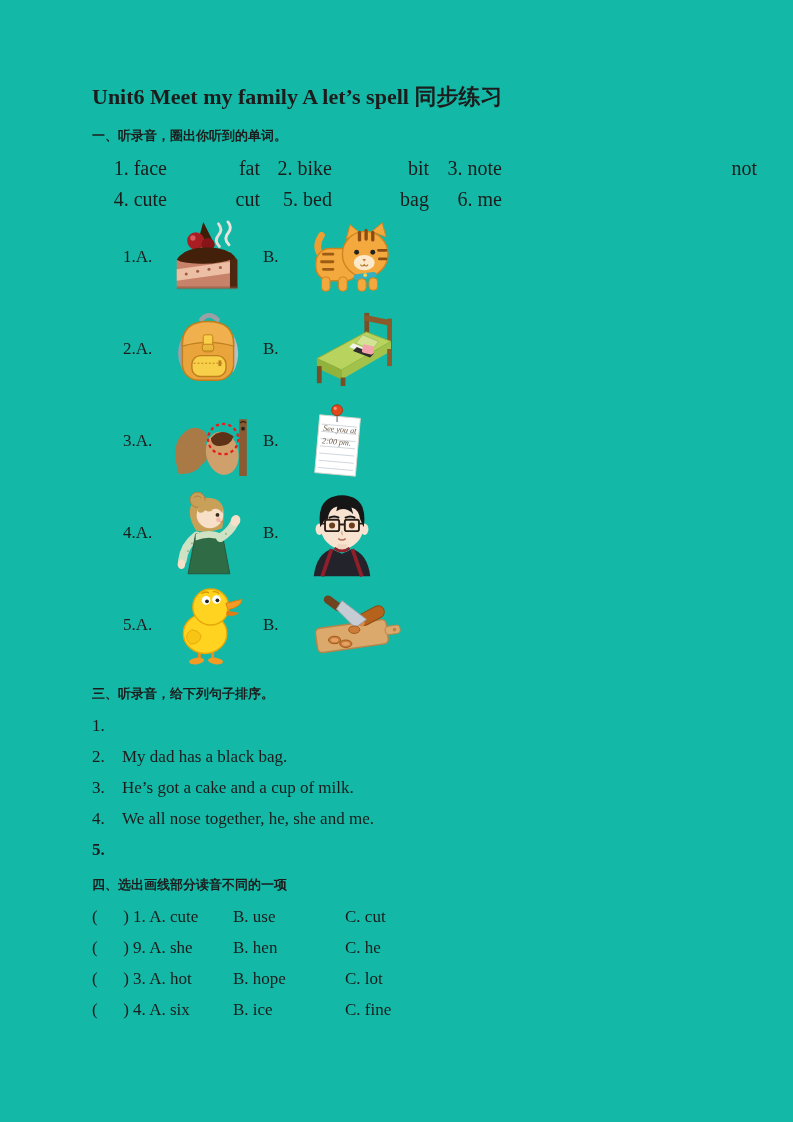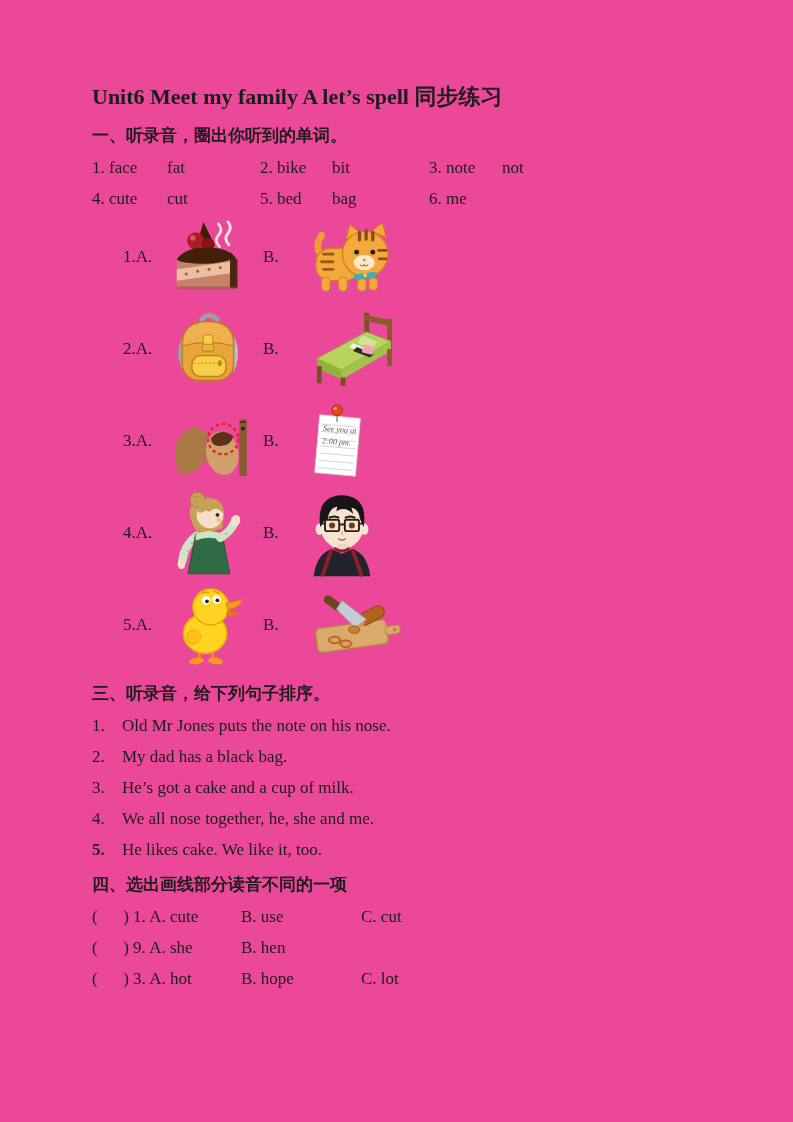--- a/index.html
+++ b/index.html
@@ -1,46 +1,46 @@
 <!DOCTYPE html>
 <html><head>
 <meta charset="utf-8">
 <style>
   html,body{margin:0;padding:0;background:#ffffff;}
   .page{
-    position:relative;width:793px;height:1122px;background:#ec4899;
+    position:relative;width:793px;height:1122px;background:#14b8a6;
     overflow:hidden;color:#1c1c1c;
     font-family:"Liberation Serif","DejaVu Serif",serif;
   }
   .content{padding:84px 36px 0 92px;}
   .title{font-size:22px;line-height:26px;font-weight:700;margin:0;}
-  .sec-head{font-size:17px;line-height:20px;font-weight:700;margin:0;}
+  .sec-head{font-size:13px;line-height:20px;font-weight:700;margin:0;}
   .sec1-head{margin-top:16px;}
   .word-grid{
     display:grid;grid-template-columns:75px 93px 72px 97px 73px auto;
-    margin-top:13px;row-gap:13px;font-size:17px;line-height:18px;
+    margin-top:13px;row-gap:13px;font-size:20px;line-height:18px;text-align:right;
   }
   .sec2-head{margin-top:13px;}
   .pic-rows{margin-top:3px;}
   .pic-row{
     display:grid;grid-template-columns:48px 92px 42px auto;
     align-items:center;height:92px;font-size:17px;line-height:18px;margin-left:31px;
   }
   .img-box{display:flex;align-items:center;}
   .img-b{padding-left:4px;}
   .sec3-head{margin-top:13px;}
   .sentences{margin-top:13px;font-size:17px;}
   .sentence{display:flex;margin-bottom:13px;line-height:18px;}
   .sentence .num{width:30px;flex:0 0 30px;}
   .bold{font-weight:700;}
   .sec4-head{margin-top:16px;}
   .phonics{margin-top:13px;font-size:17px;}
   .ph-row{
     display:grid;grid-template-columns:141px 112px auto;
-    margin-bottom:13px;line-height:18px;gap:8px;
+    margin-bottom:13px;line-height:18px;
   }
   .ph-prefix{white-space:pre;}
   svg{display:block;}
   .note-hand{font-family:"Liberation Serif",serif;font-style:italic;}
 </style>
 </head>
 <body>
 
 <div class="page">
   <div class="content">
@@ -263,52 +263,56 @@
             <ellipse cx="38" cy="52" rx="4" ry="2.2" fill="#e2a266"></ellipse>
           </svg>
         </span>
       </div>
     </div>
 
     <h2 class="sec-head sec3-head">三、听录音，给下列句子排序。</h2>
     <div class="sentences">
       <div class="sentence">
         <span class="num">1.</span>
-        <span>Old Mr Jones puts the note on his nose.</span>
       </div>
       <div class="sentence">
         <span class="num">2.</span>
         <span>My dad has a black bag.</span>
       </div>
       <div class="sentence">
         <span class="num">3.</span>
         <span>He’s got a cake and a cup of milk.</span>
       </div>
       <div class="sentence">
         <span class="num">4.</span>
         <span>We all nose together, he, she and me.</span>
       </div>
       <div class="sentence">
         <span class="num bold">5.</span>
-        <span>He likes cake. We like it, too.</span>
       </div>
     </div>
 
     <h2 class="sec-head sec4-head">四、选出画线部分读音不同的一项</h2>
     <div class="phonics">
       <div class="ph-row">
         <span class="ph-prefix">(      ) 1. A. cute</span>
         <span>B. use</span>
         <span>C. cut</span>
       </div>
       <div class="ph-row">
         <span class="ph-prefix">(      ) 9. A. she</span>
         <span>B. hen</span>
+        <span>C. he</span>
       </div>
       <div class="ph-row">
         <span class="ph-prefix">(      ) 3. A. hot</span>
         <span>B. hope</span>
         <span>C. lot</span>
       </div>
+      <div class="ph-row">
+        <span class="ph-prefix">(      ) 4. A. six</span>
+        <span>B. ice</span>
+        <span>C. fine</span>
+      </div>
     </div>
 
   </div>
 </div>
 
 </body></html>

